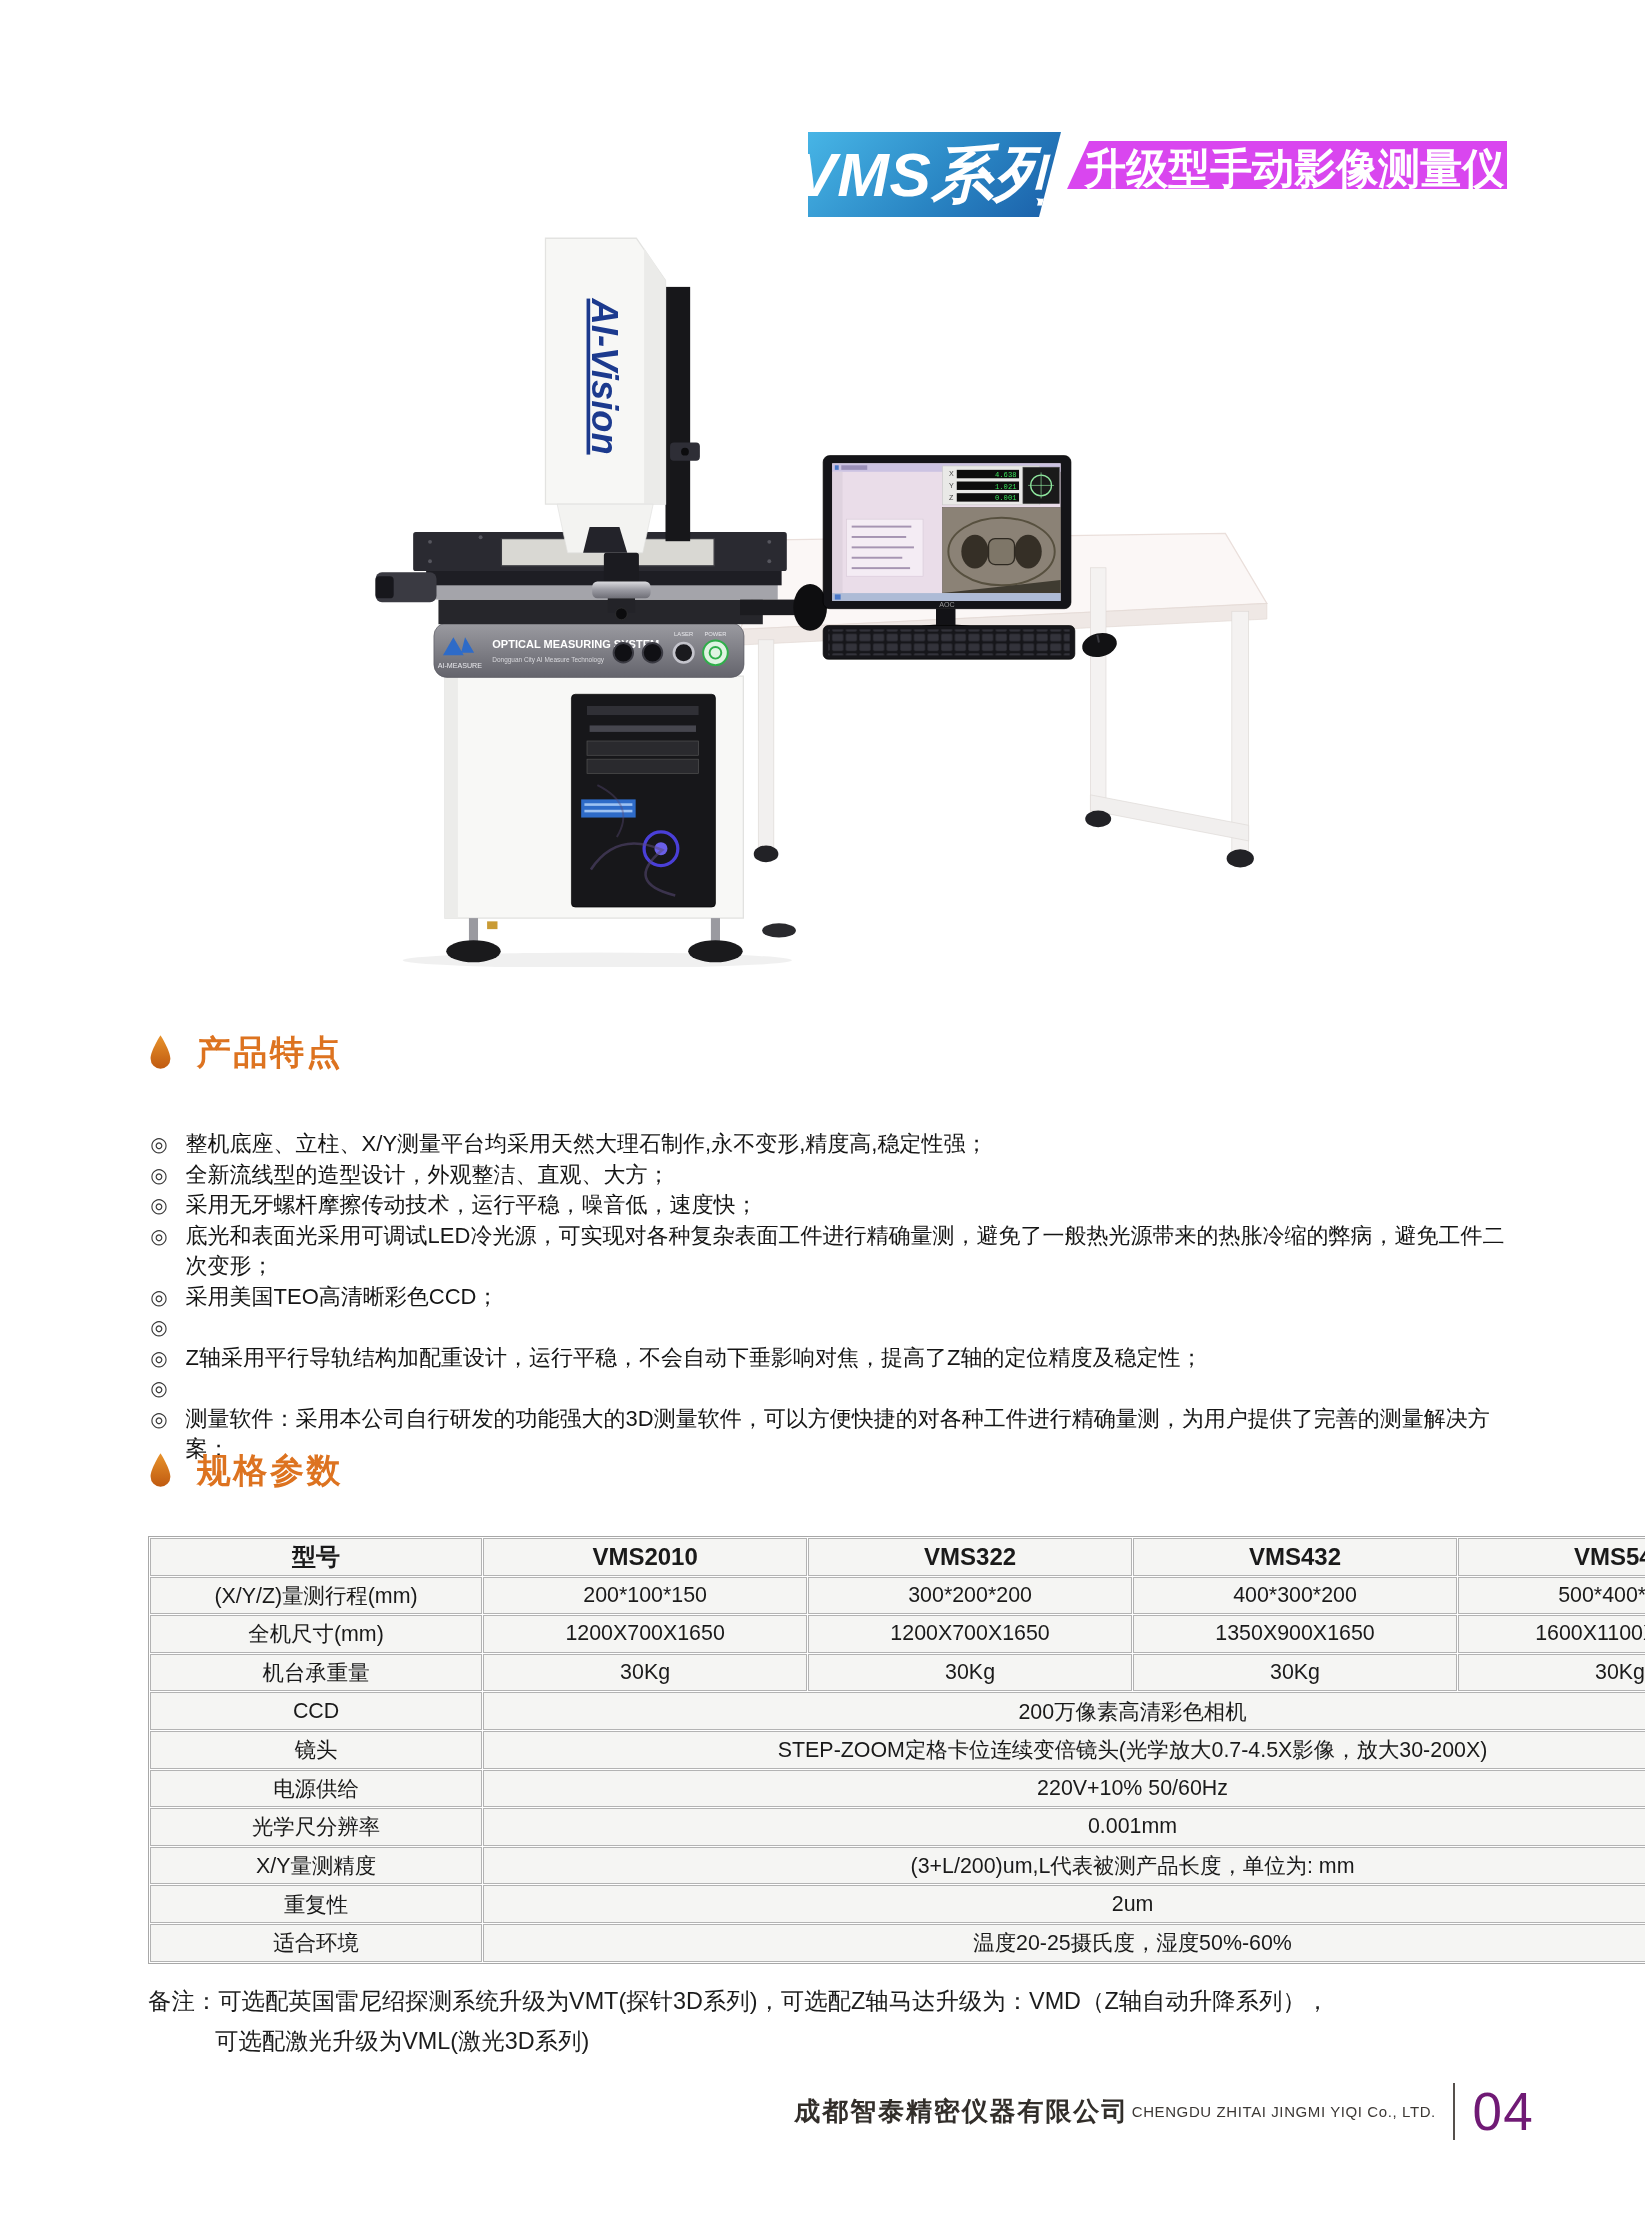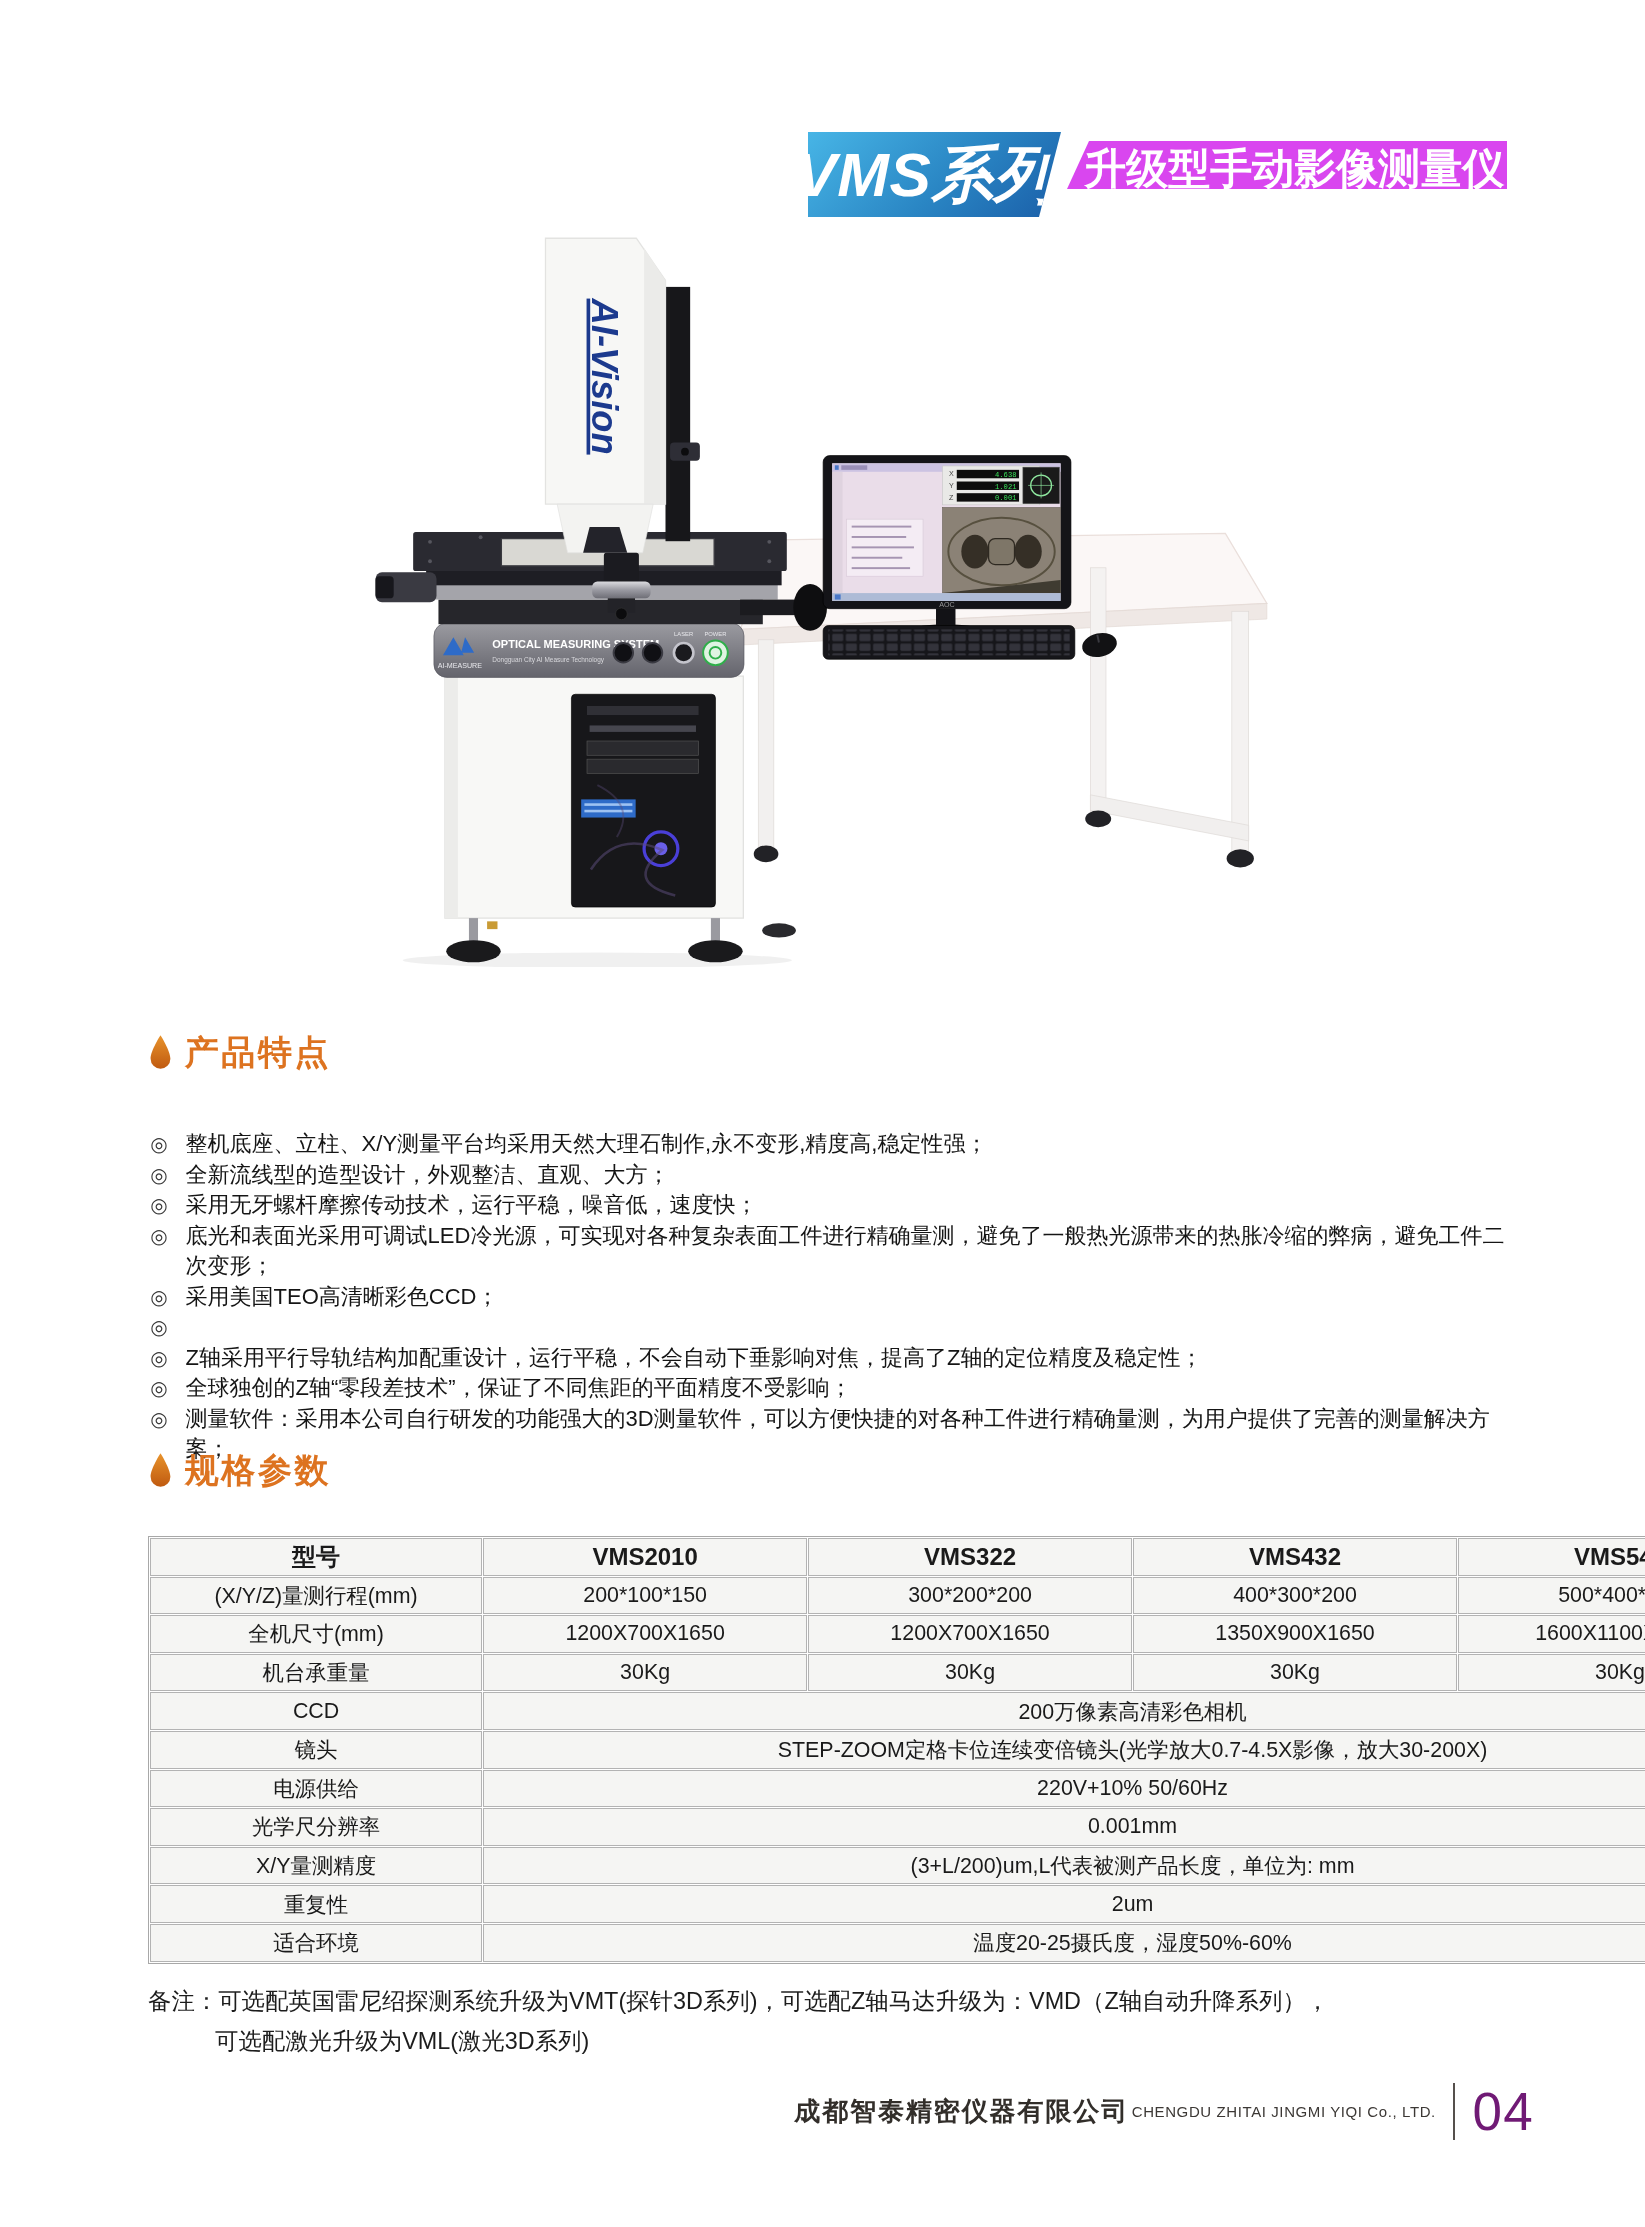--- a/index.html
+++ b/index.html
@@ -31,21 +31,21 @@
   }
 
   
   .photo{left:286px;top:214px;width:1012px;height:753px;}
   .photo svg{width:100%;height:100%;display:block;}
 
   
   .section{left:148px;width:1360px;}
   .sec-head{display:flex;align-items:center;gap:11.7px;height:43px;}
   .sec-head .drop{width:25px;height:36px;flex:0 0 auto;}
-  .sec-head h2{margin:0;font-size:34px;font-weight:bold;color:#dd7320;letter-spacing:2.6px;}
+  .sec-head h2{margin:12px;font-size:34px;font-weight:bold;color:#dd7320;letter-spacing:2.6px;}
 
   
   .features{top:1031px;}
   .features ul{list-style:none;margin:55px 0 0 0;padding:0;}
   .features li{display:flex;gap:15.6px;font-size:22px;line-height:30.5px;color:#151515;}
   .features li .mark{flex:0 0 auto;color:#3a3a3a;font-size:20px;width:22px;text-align:center;}
 
   
   .specs{top:1449px;}
   table.spec{
@@ -283,21 +283,20 @@
         </li>
       <li>
           <span class="mark">◎</span>
         </li>
       <li>
           <span class="mark">◎</span>
           <span>Z轴采用平行导轨结构加配重设计，运行平稳，不会自动下垂影响对焦，提高了Z轴的定位精度及稳定性；</span>
         </li>
       <li>
           <span class="mark">◎</span>
-          <span>全球独创的Z轴“零段差技术”，保证了不同焦距的平面精度不受影响；</span>
         </li>
       <li>
           <span class="mark">◎</span>
           <span>测量软件：采用本公司自行研发的功能强大的3D测量软件，可以方便快捷的对各种工件进行精确量测，为用户提供了完善的测量解决方案；</span>
         </li>
     </ul>
   </section>
 
   <section class="abs section specs">
     <div class="sec-head">

